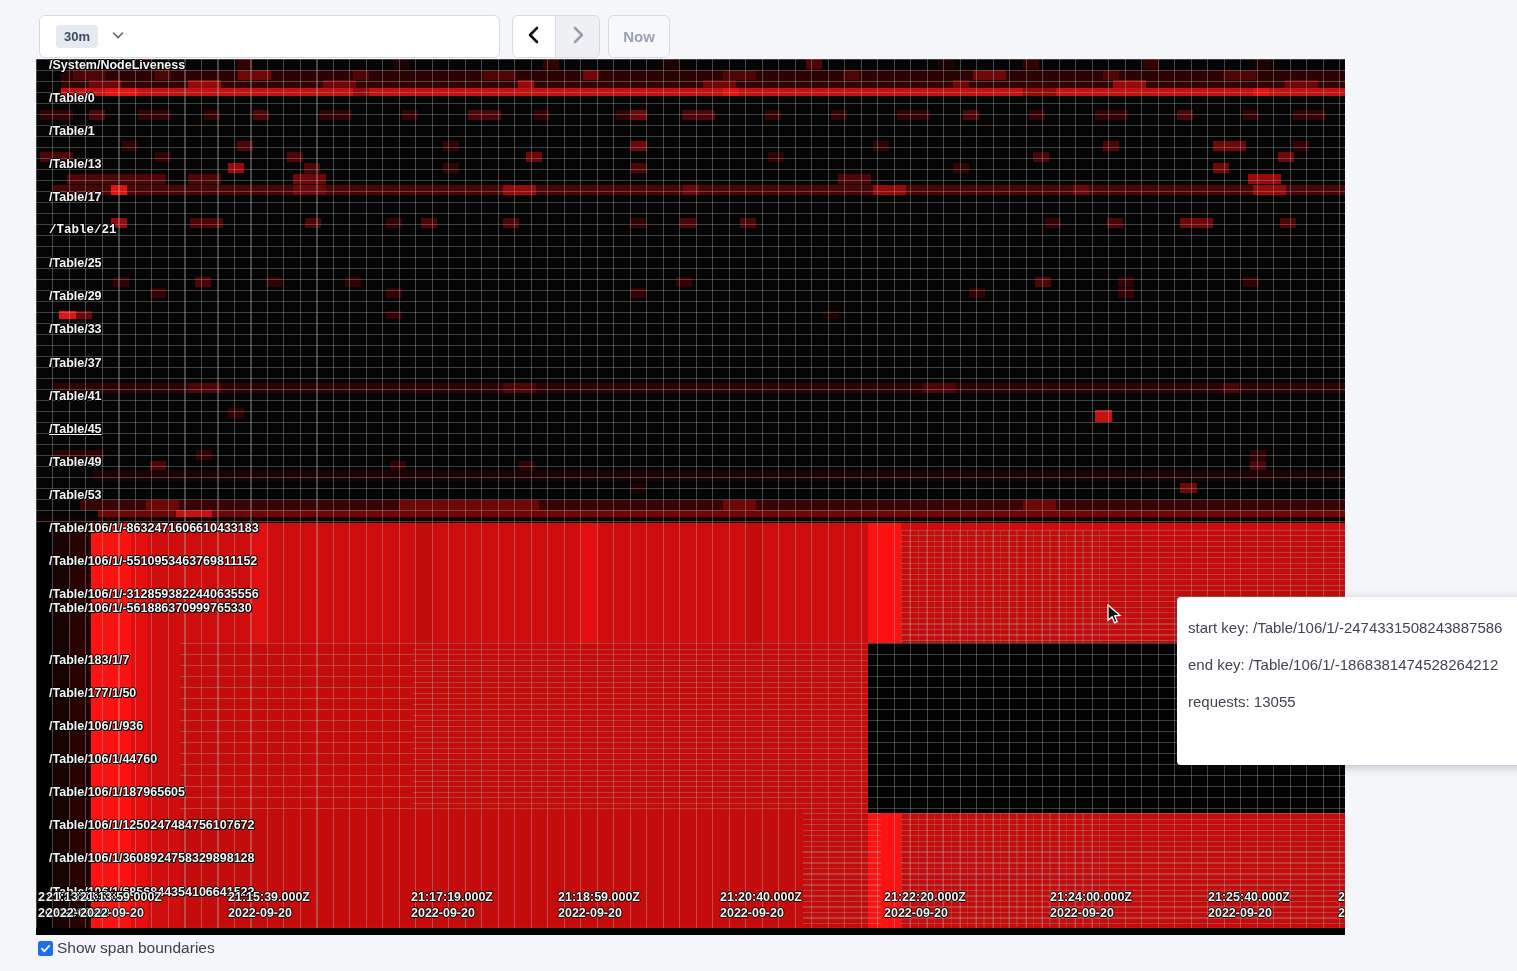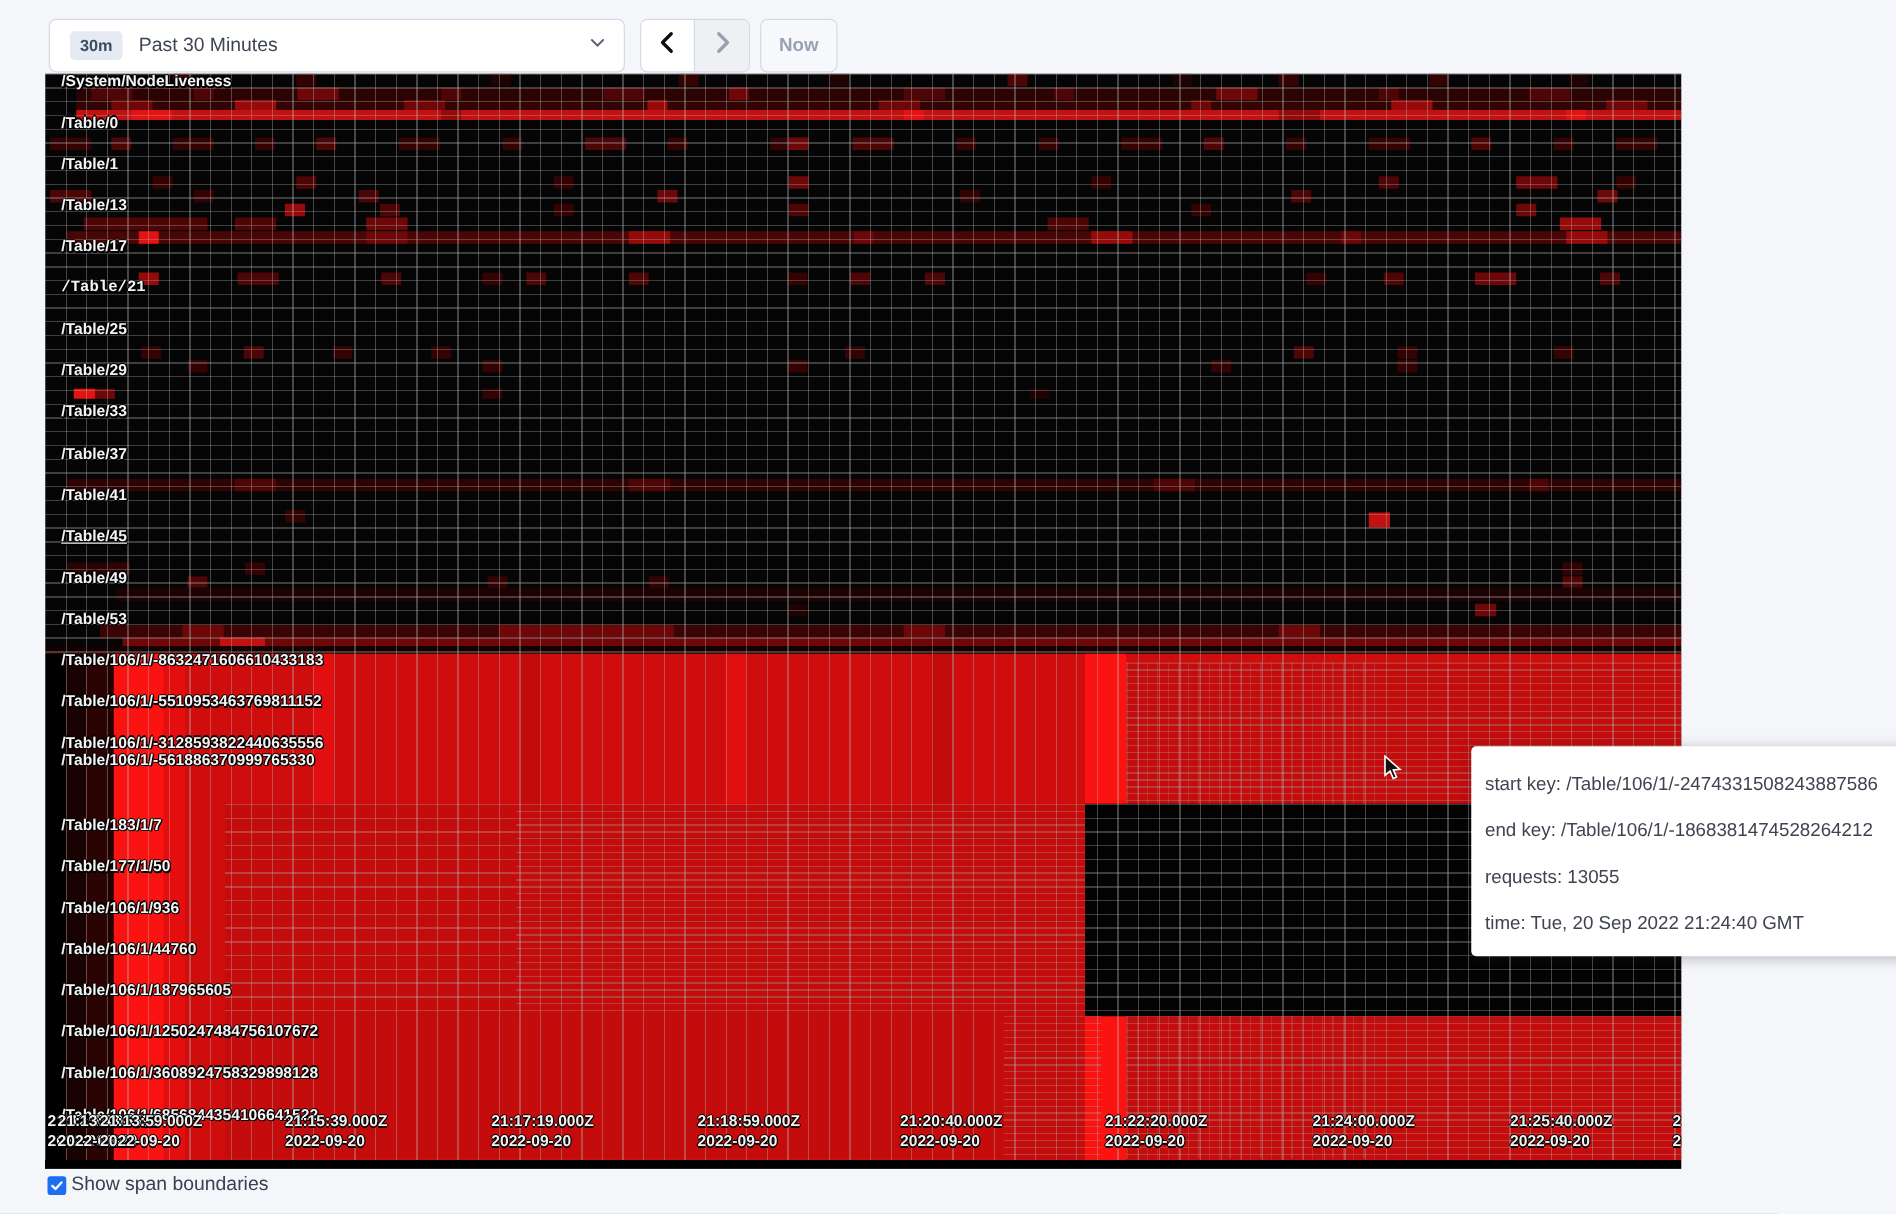--- a/index.html
+++ b/index.html
@@ -52,21 +52,20 @@
   .cbx-label { margin-left:4px; color:#39404e; font-size:15.5px; }
 </style>
 </head>
 <body>
 
 <div class="page">
 
   <div class="toolbar">
     <div class="dropdown">
       <span class="badge">30m</span>
-      <span class="dd-label">Past 30 Minutes</span>
       <span>
         <svg class="chev" viewBox="0 0 14 14">
             <path d="M2.5 5 7 9.5 11.5 5" fill="none" stroke="#5b6472" stroke-width="1.6" stroke-linecap="round"></path>
           </svg>
       </span>
     </div>
     <div class="btn-group">
       <div class="nav-btn prev">
         <span>
           <svg width="16" height="18" viewBox="0 0 16 18">
@@ -296,21 +295,21 @@
         <div>2022-09-20</div>
       </div>
       <div class="tlab" style="left: 44px; top: 830px;">
         <div>21:13:59.000Z</div>
         <div>2022-09-20</div>
       </div>
       <div class="tlab" style="left: 192px; top: 830px;">
         <div>21:15:39.000Z</div>
         <div>2022-09-20</div>
       </div>
-      <div class="tlab" style="left: 357px; top: 830px;">
+      <div class="tlab" style="left: 375px; top: 830px;">
         <div>21:17:19.000Z</div>
         <div>2022-09-20</div>
       </div>
       <div class="tlab" style="left: 522px; top: 830px;">
         <div>21:18:59.000Z</div>
         <div>2022-09-20</div>
       </div>
       <div class="tlab" style="left: 684px; top: 830px;">
         <div>21:20:40.000Z</div>
         <div>2022-09-20</div>
@@ -330,21 +329,20 @@
       <div class="tlab" style="left: 1302px; top: 830px;">
         <div>21:27:20.000Z</div>
         <div>2022-09-20</div>
       </div>
     </div>
 
   <div class="tooltip" id="tooltip">
       <div class="tip-line">start key: /Table/106/1/-2474331508243887586</div>
       <div class="tip-line">end key: /Table/106/1/-1868381474528264212</div>
       <div class="tip-line">requests: 13055</div>
-      <div class="tip-line">time: Tue, 20 Sep 2022 21:24:40 GMT</div>
     </div>
 
   <div class="cursor">
     <svg width="19" height="21" viewBox="0 0 19 21">
       <path d="M2 1 L2 16.2 L6.1 12.9 L8.6 18.8 L11.2 17.7 L8.7 11.9 L14 11.5 Z" fill="#111" stroke="#fff" stroke-width="1.3"></path>
     </svg>
   </div>
 
   <div class="footer">
     <span class="cbx">

